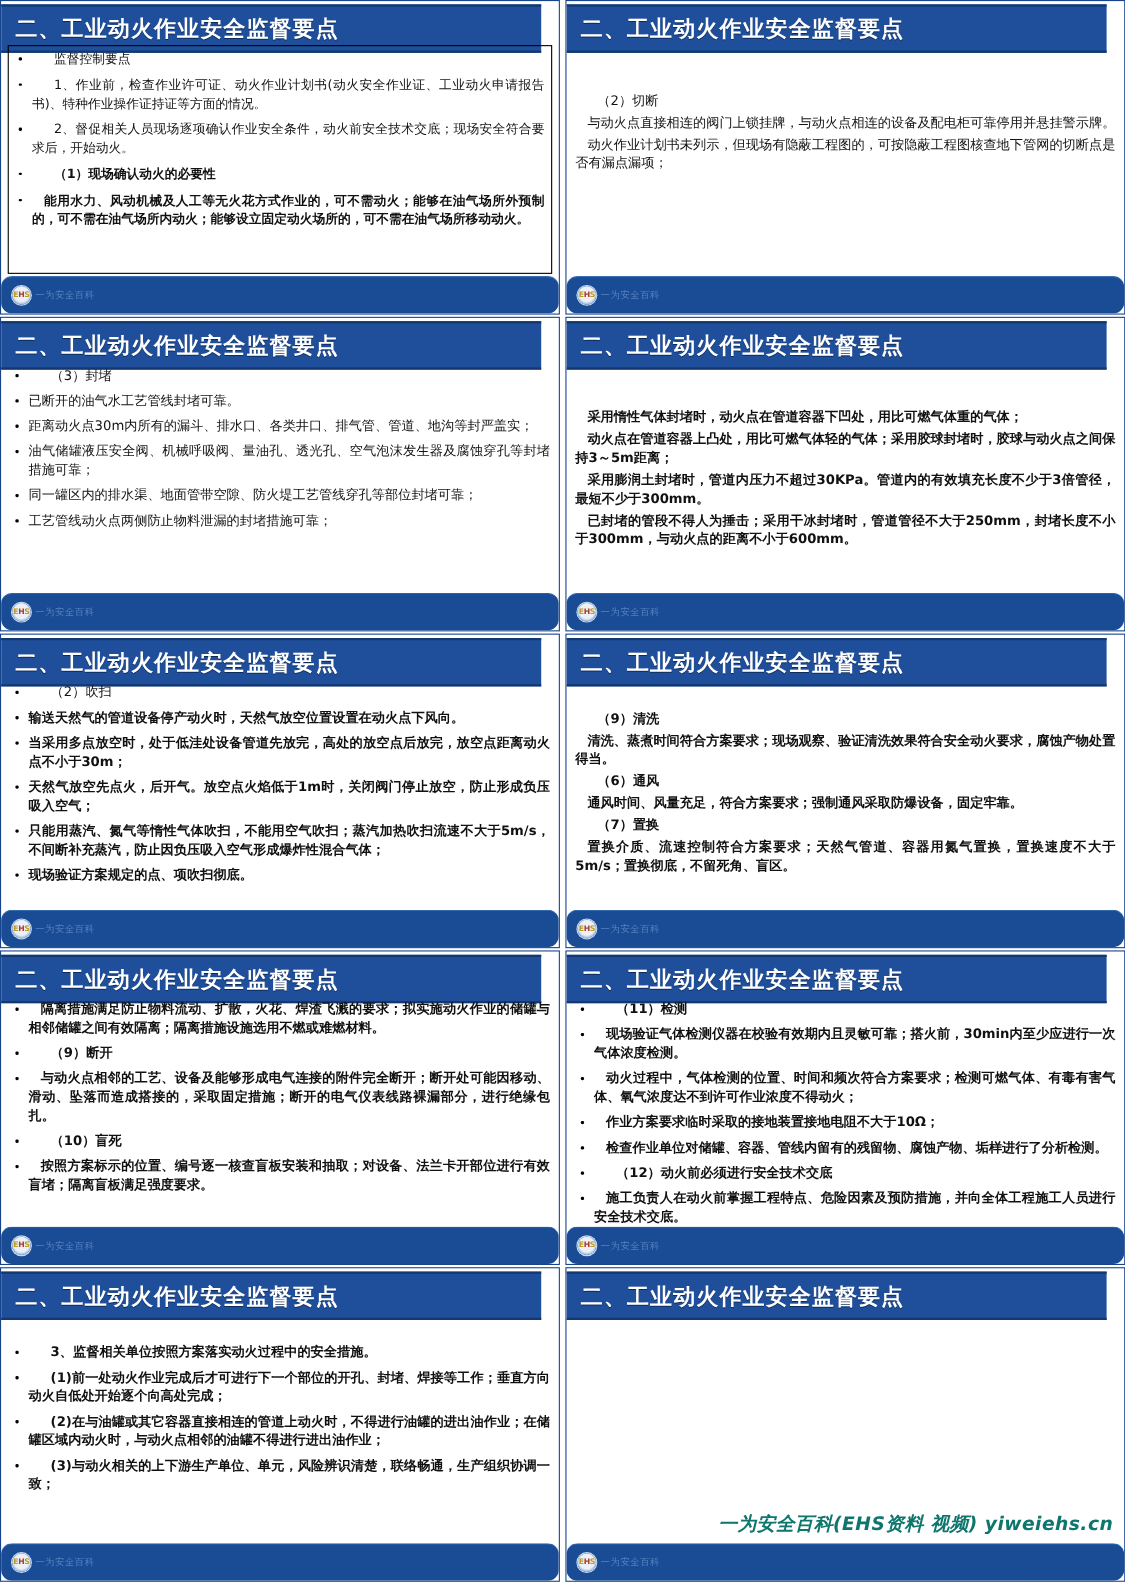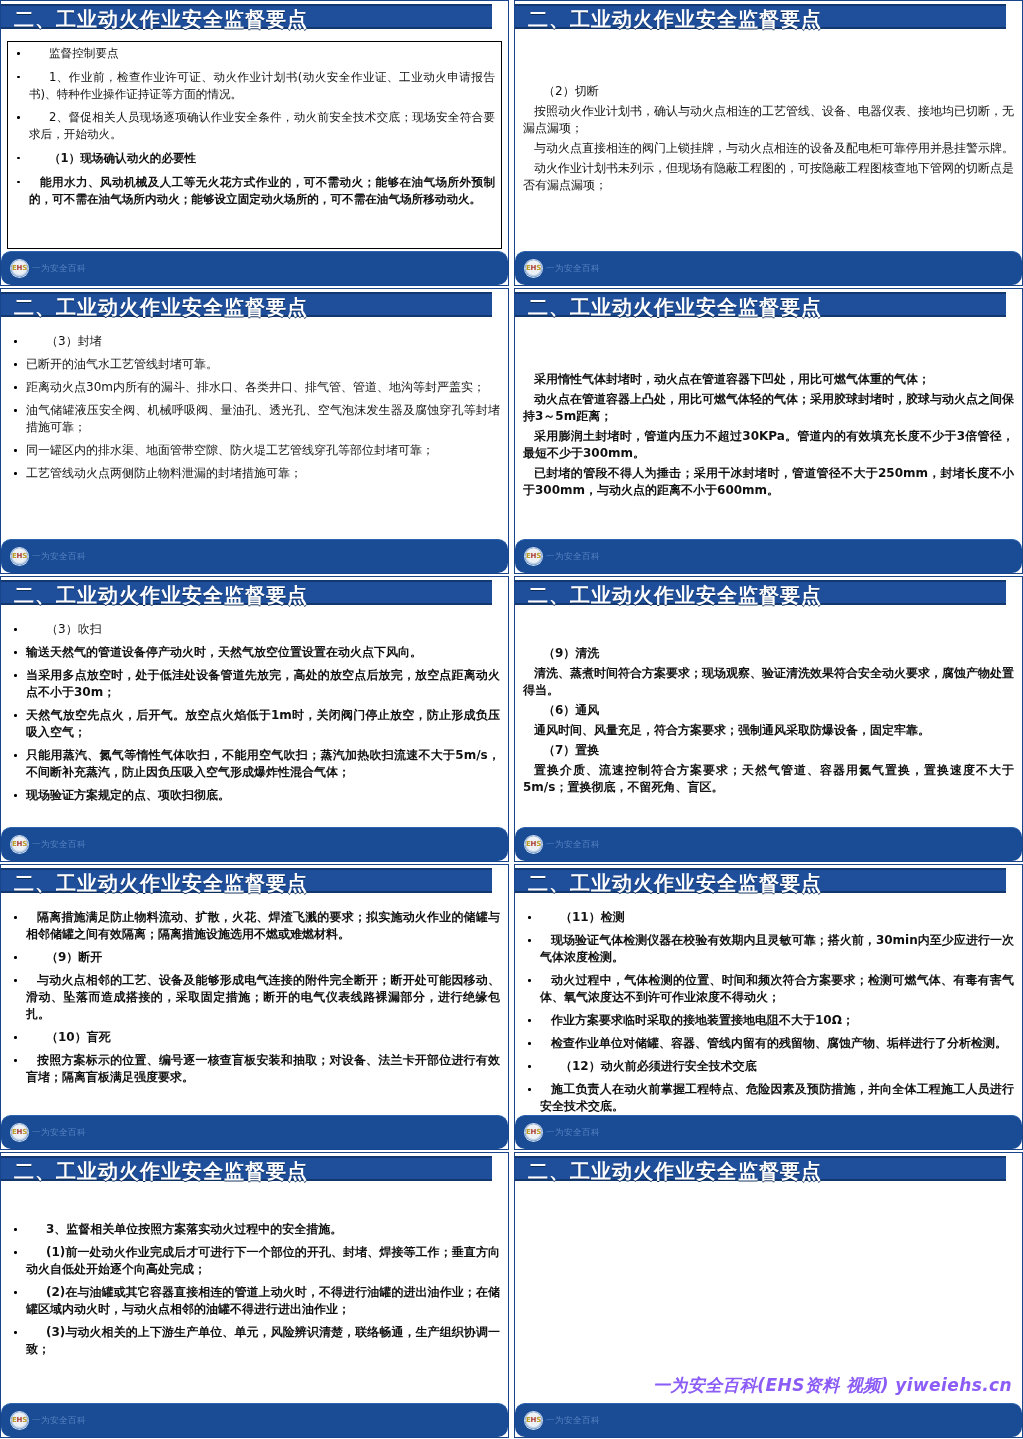--- a/index.html
+++ b/index.html
@@ -21,25 +21,25 @@
   .slide{
     position:relative;
     width:509px;height:286px;
     background:#ffffff;
     border:1px solid #18448c;
     box-sizing:border-box;
     overflow:hidden;
   }
   .slide-title{
     position:absolute;left:0;top:3px;right:16px;
-    height:25px;
+    height:44px;
     background:#1f4e9b;
     border-top:2px solid #13386f;
     border-bottom:2px solid #13386f;
-    display:flex;
+    display:flex;align-items:center;
     box-sizing:border-box;
   }
   .slide-title .t{
     color:#ffffff;
     font-weight:bold;
     font-size:20px;
     letter-spacing:1px;
     margin-left:13px;
     text-shadow:0 1px 0 #0c2b59;
     white-space:nowrap;
@@ -111,21 +111,21 @@
   .gap-top-md{margin-top:24px;}
   .s1 .ln{font-size:11.6px;line-height:1.45;}
   .s1 ul.blist li{margin-bottom:7px;}
 
   .watermark{
     position:absolute;
     right:10px;bottom:40px;
     font-size:17px;
     font-weight:bold;
     font-style:italic;
-    color:#8b5cf6;
+    color:#0f766e;
     letter-spacing:.4px;
     white-space:nowrap;
     font-family:"DejaVu Sans","Liberation Sans",sans-serif;
   }
 </style>
 </head>
 <body>
 
 <div class="deck" id="deck">
     <section class="slide s1">
@@ -152,21 +152,20 @@
         </div>
       </div>
     </section>
     <section class="slide">
       <div class="slide-title">
         <div class="t">二、工业动火作业安全监督要点</div>
       </div>
       <div class="slide-body">
         <div class="gap-top-lg">
           <div class="ln ind plain">（2）切断</div>
-          <div class="ln ind2 plain">按照动火作业计划书，确认与动火点相连的工艺管线、设备、电器仪表、接地均已切断，无漏点漏项；</div>
           <div class="ln ind2 plain">与动火点直接相连的阀门上锁挂牌，与动火点相连的设备及配电柜可靠停用并悬挂警示牌。</div>
           <div class="ln ind2 plain">动火作业计划书未列示，但现场有隐蔽工程图的，可按隐蔽工程图核查地下管网的切断点是否有漏点漏项；</div>
         </div>
       </div>
       <div class="slide-footer">
         <div class="logo-wrap">
           <div class="logo-badge">
             <span>E<i>H</i>S</span>
           </div>
           <div class="logo-text">一为安全百科</div>
@@ -219,21 +218,21 @@
         </div>
       </div>
     </section>
     <section class="slide">
       <div class="slide-title">
         <div class="t">二、工业动火作业安全监督要点</div>
       </div>
       <div class="slide-body">
         <div>
           <ul class="blist">
-            <li class="ln ind">（3）吹扫</li>
+            <li class="ln ind">（2）吹扫</li>
             <li class="ln b">输送天然气的管道设备停产动火时，天然气放空位置设置在动火点下风向。</li>
             <li class="ln b">当采用多点放空时，处于低洼处设备管道先放完，高处的放空点后放完，放空点距离动火点不小于30m；</li>
             <li class="ln b">天然气放空先点火，后开气。放空点火焰低于1m时，关闭阀门停止放空，防止形成负压吸入空气；</li>
             <li class="ln b">只能用蒸汽、氮气等惰性气体吹扫，不能用空气吹扫；蒸汽加热吹扫流速不大于5m/s，不间断补充蒸汽，防止因负压吸入空气形成爆炸性混合气体；</li>
             <li class="ln b">现场验证方案规定的点、项吹扫彻底。</li>
           </ul>
         </div>
       </div>
       <div class="slide-footer">
         <div class="logo-wrap">

